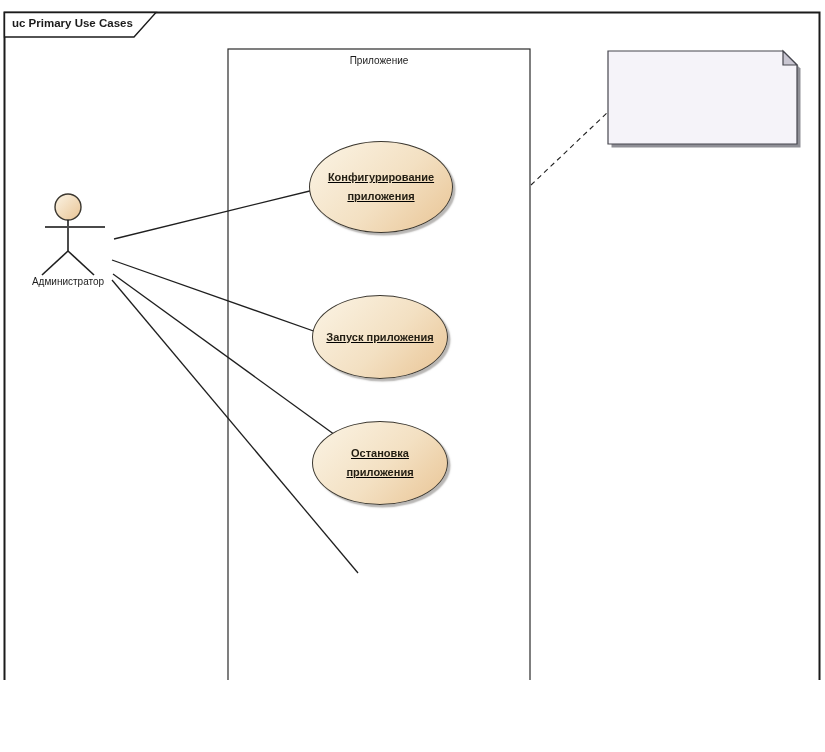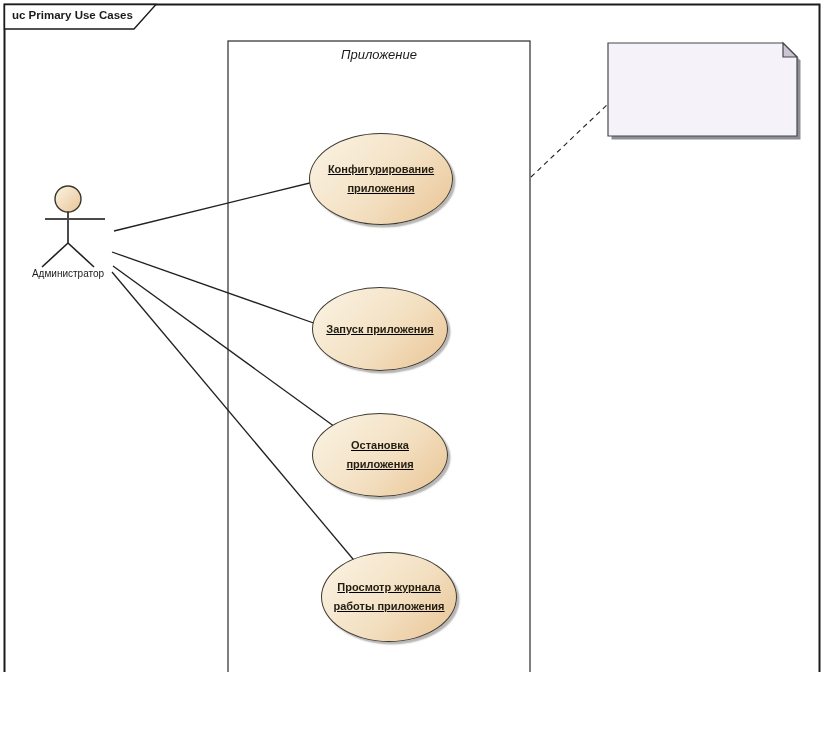--- a/index.html
+++ b/index.html
@@ -1,31 +1,32 @@
 <!DOCTYPE html>
 <html style="--canvas-bg: #ffffff; --line-color: #1b1b1b; --node-border: #3c3830; --node-text: #221d12; --node-fill-start: #fbf4e5; --node-fill-end: #e9c494; --note-fill: #f5f3f9; --note-fold: #c9c6d2; --note-text: #232329; --shadow-color: #8f8f96;"><head>
 <meta charset="utf-8">
 <style>
   html,body { margin:0; padding:0; background:#ffffff; }
   body { font-family:"Liberation Sans", sans-serif; }
   .canvas {
     position:relative; width:825px; height:672px; background:var(--canvas-bg,#fff);
     overflow:hidden;
+    margin-top:8px;
   }
   svg.shapes { position:absolute; left:0; top:0; z-index:1; }
   .overlay { position:absolute; z-index:2; }
 
   .frame-title {
     left:12px; top:9px; width:140px;
     font-size:11.5px; font-weight:bold; color:var(--line-color,#1b1b1b);
     white-space:nowrap;
   }
   .boundary-label {
     left:228px; top:47px; width:302px; text-align:center;
-    font-size:13px; color:var(--line-color,#1b1b1b);font-style:italic;
+    font-size:10px; color:var(--line-color,#1b1b1b);
   }
 
   .usecase {
     position:absolute; z-index:2;
     border-radius:50%;
     background:linear-gradient(135deg, #fbf4e5 0%, #f3e0c2 55%, #e9c494 100%);
     border:1.4px solid var(--node-border,#3c3830);
     box-shadow:2.5px 2.5px 1.5px rgba(125,122,118,0.55);
     display:flex; align-items:center; justify-content:center;
     text-align:center;
@@ -107,23 +108,17 @@
     <div class="uc-text">
       <div>Запуск приложения</div>
     </div>
   </div>
   <div class="usecase uc3">
     <div class="uc-text">
       <div>Остановка</div>
       <div>приложения</div>
     </div>
   </div>
-  <div class="usecase uc4">
-    <div class="uc-text">
-      <div>Просмотр журнала</div>
-      <div>работы приложения</div>
-    </div>
-  </div>
 
   <div class="overlay actor-label">Администратор</div>
 
 
 </div>
 
 </body></html>

